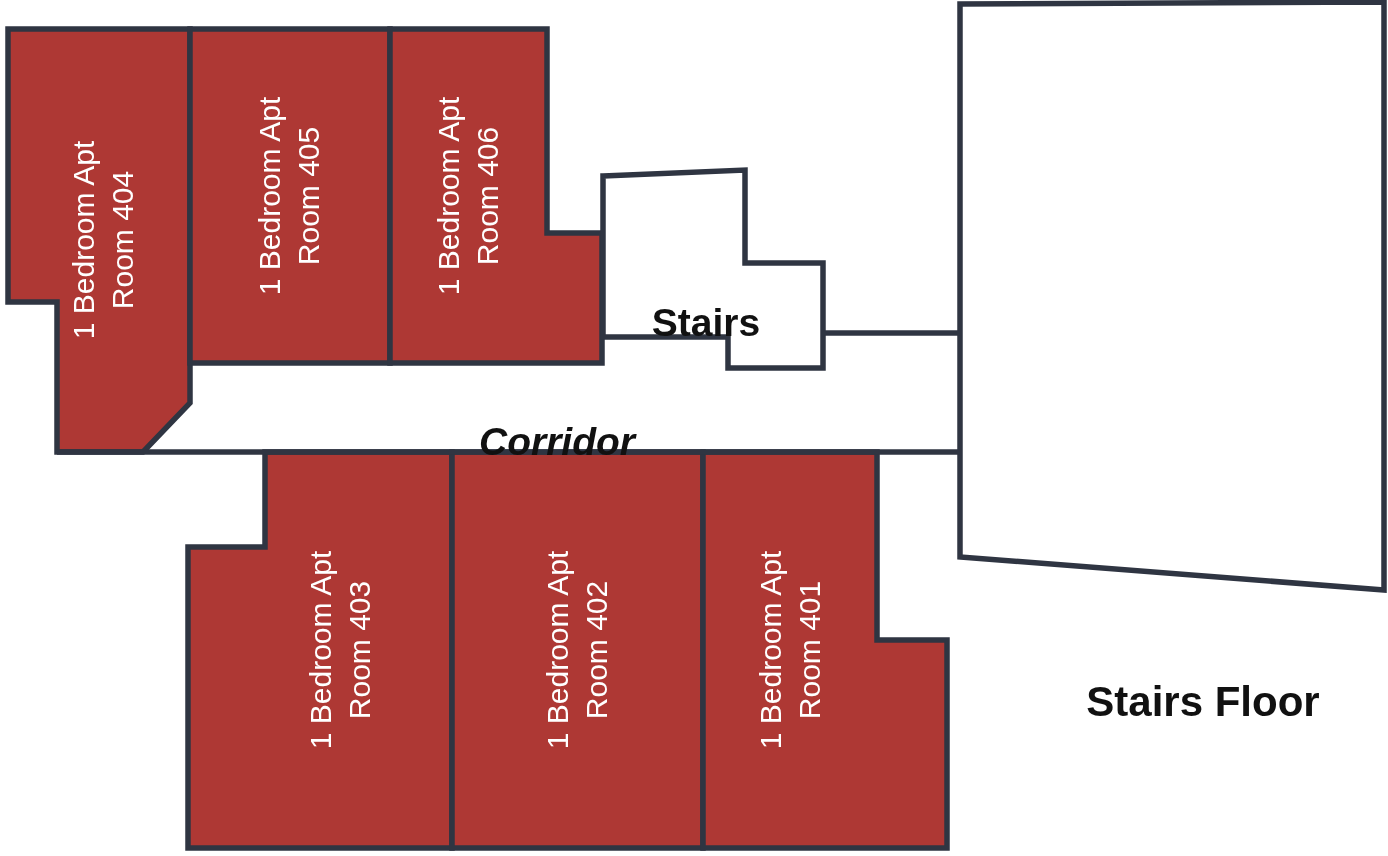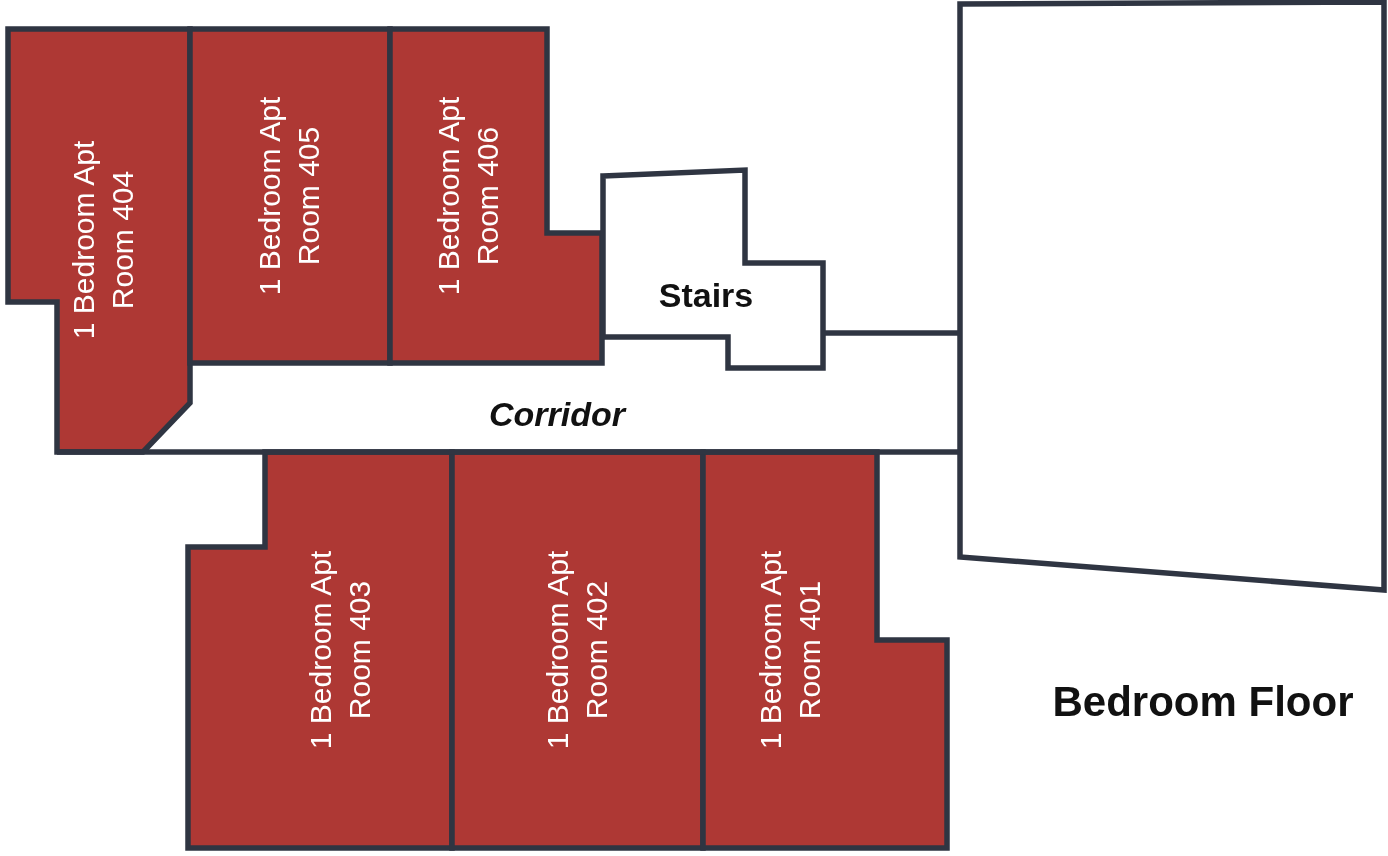--- a/index.html
+++ b/index.html
@@ -23,23 +23,24 @@
   .room-label{
     position:absolute;
     color:var(--text-light);
     font-size:30px;font-weight:500;line-height:1.3;
     text-align:center;white-space:nowrap;
     transform:translate(-50%,-50%) rotate(-90deg);
   }
   .area-label{
     position:absolute;
     color:var(--text-dark);
-    font-size:34px;font-weight:600;
+    font-size:39px;font-weight:600;
     transform:translate(-50%,-50%);
     white-space:nowrap;
+    margin-top:28px;
   }
   .floor-title{
     position:absolute;
     color:var(--text-dark);
     font-size:42px;font-weight:700;
     transform:translate(-50%,-50%);
     white-space:nowrap;
   }
 </style>
 </head>
@@ -86,15 +87,15 @@
     <div>Room 402</div>
   </div>
   <div class="room-label" style="left:790px;top:650px;">
     <div>1 Bedroom Apt</div>
     <div>Room 401</div>
   </div>
 
   <div class="area-label" style="left:706px;top:295px;">Stairs</div>
   <div class="area-label" style="left:557px;top:414px;font-style:italic;">Corridor</div>
 
-  <div class="floor-title" style="left:1203px;top:702px;">Bedroom Floor</div>
+  <div class="floor-title" style="left:1203px;top:702px;">Stairs Floor</div>
 
 </div>
 
 </body></html>

